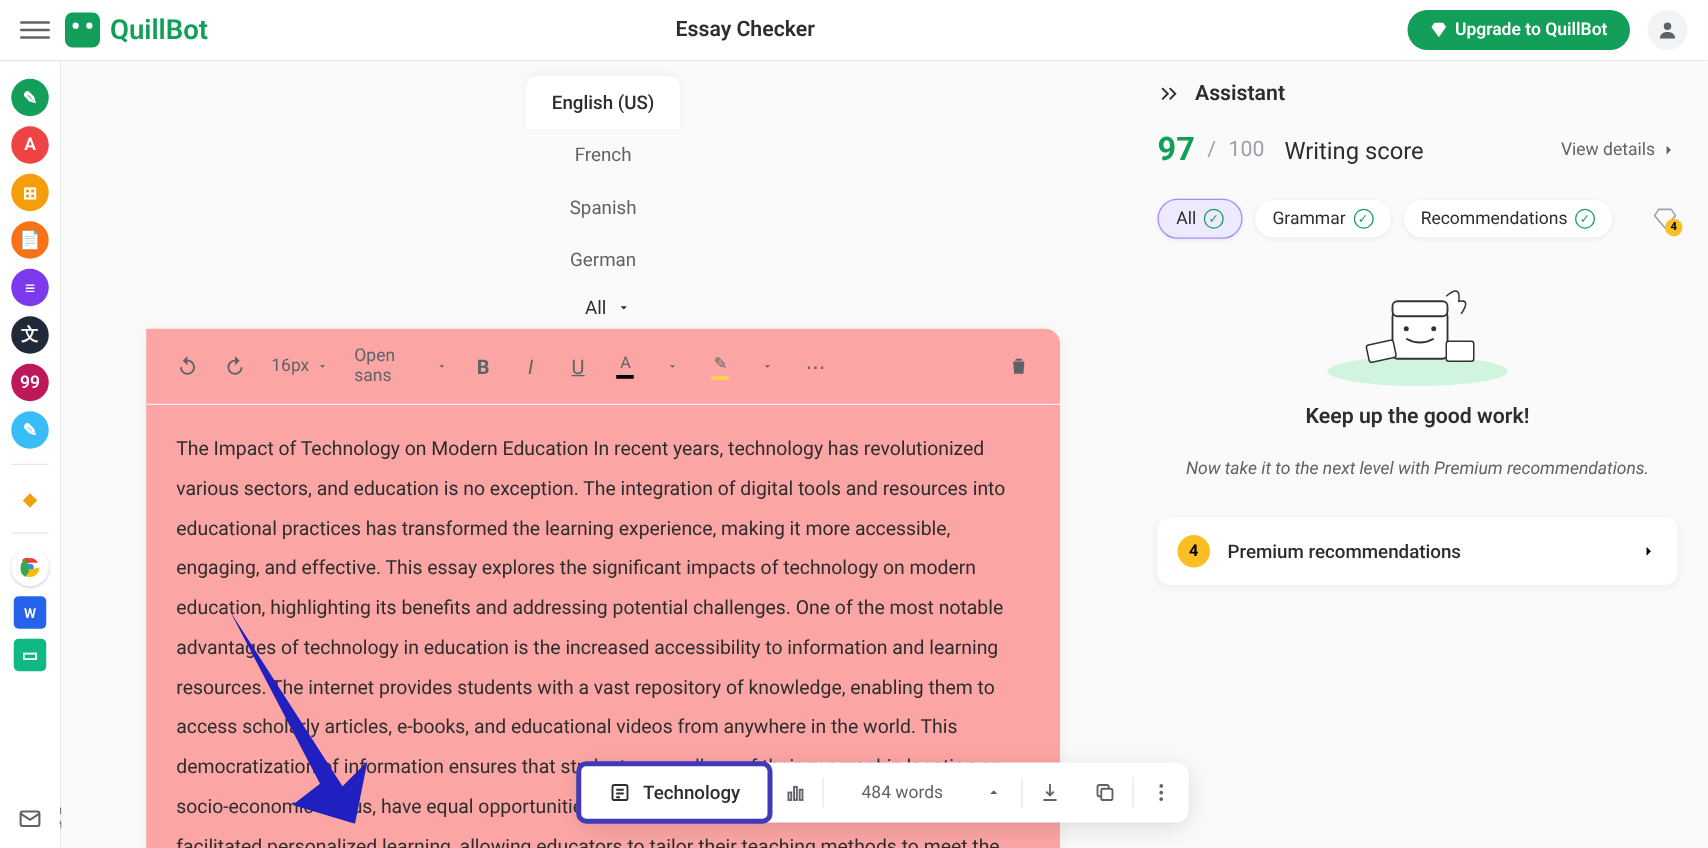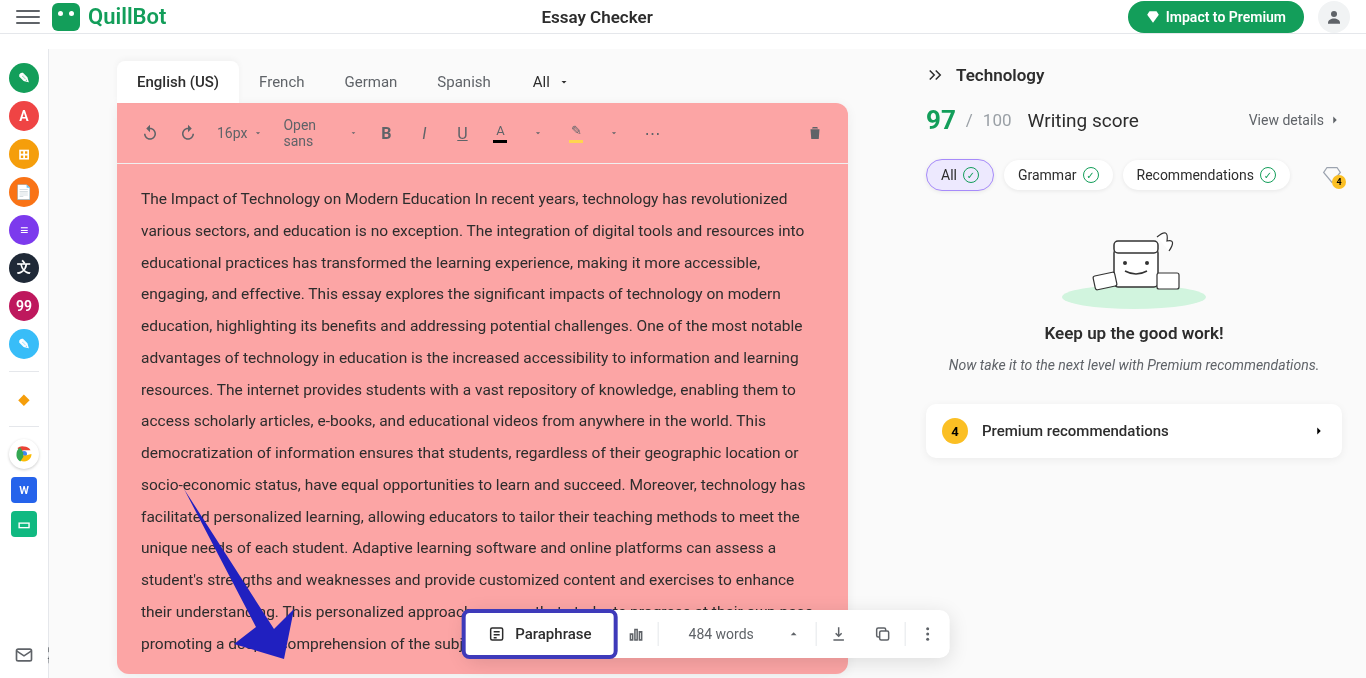--- a/index.html
+++ b/index.html
@@ -1,19 +1,19 @@
 <!DOCTYPE html>
 <html><head>
 <meta charset="utf-8">
 <style>
 * { margin:0; padding:0; box-sizing:border-box; font-family:-apple-system,BlinkMacSystemFont,"Segoe UI",Roboto,sans-serif; }
 body { width:1366px; height:678px; overflow:hidden; background:#fff; }
 
 
-.header { height:34px; display:flex; align-items:center; padding:0 16px; border-bottom:1px solid #e5e7eb; }
+.header { height:49px; display:flex; align-items:center; padding:0 16px; border-bottom:1px solid #e5e7eb; }
 .hamburger { width:24px; height:24px; cursor:pointer; display:flex; flex-direction:column; justify-content:center; gap:4px; }
 .hamburger span { display:block; height:2px; background:#5f6368; border-radius:1px; }
 .logo { display:flex; align-items:center; margin-left:12px; gap:8px; }
 .logo-icon { width:28px; height:28px; background:#139e5a; border-radius:6px; position:relative; }
 .logo-icon::before,.logo-icon::after { content:''; position:absolute; width:5px; height:5px; background:#fff; border-radius:50%; top:8px; }
 .logo-icon::before { left:6px; }
 .logo-icon::after { right:6px; }
 .logo-text { font-size:22px; font-weight:600; color:#139e5a; }
 .header-title { flex:1; text-align:center; font-size:17px; font-weight:600; color:#2d2d2d; margin-left:-100px; }
 .upgrade-btn { background:#139e5a; color:#fff; border:none; padding:8px 18px; border-radius:20px; font-size:14px; font-weight:600; cursor:pointer; display:flex; align-items:center; gap:6px; }
@@ -26,21 +26,21 @@
 .rail-footer { margin-top:auto; padding-bottom:12px; display:flex; flex-direction:row; align-items:center; gap:14px; }
 .rail-foot-icon { width:22px; height:22px; color:#5f6368; cursor:pointer; display:flex; align-items:center; justify-content:center; }
 .tiny-badge { font-size:10px; font-weight:700; color:#5f6368; }
 
 
 .main { position:absolute; left:49px; right:0; top:49px; bottom:0; display:flex; background:#fafafa; }
 .editor-col { flex:1; min-width:0; padding:0 8px; }
 .assist-col { width:450px; padding:16px 24px 0 10px; }
 
 
-.tabs { display:flex; align-items:center; gap:0; padding:12px 60px 0 60px; }
+.tabs { display:flex; align-items:center; gap:0; padding:12px 60px 0 60px;flex-direction:column; }
 .tab { padding:12px 20px; font-size:15px; color:#5f6368; cursor:pointer; border-radius:8px 8px 0 0; }
 .tab.active { background:#fff; color:#2d2d2d; font-weight:500; box-shadow:0 -2px 6px rgba(0,0,0,0.04); }
 .filter-dd { margin-left:8px; padding:8px 14px; font-size:15px; color:#2d2d2d; cursor:pointer; display:flex; align-items:center; gap:8px; }
 
 
 .editor-card { background:#fca5a5; margin:0 60px; border-radius:0 12px 12px 12px; box-shadow:0 2px 12px rgba(0,0,0,0.06); }
 .toolbar { display:flex; align-items:center; padding:10px 16px; gap:4px; border-bottom:1px solid #f0f0f0; }
 .tb-btn { width:34px; height:34px; display:flex; align-items:center; justify-content:center; color:#5f6368; cursor:pointer; border-radius:4px; font-size:16px; }
 .tb-sel { padding:4px 8px; font-size:14px; color:#5f6368; cursor:pointer; display:flex; align-items:center; gap:6px; }
 .tb-spacer { flex:1; }
@@ -67,21 +67,21 @@
 .score-max { font-size:17px; color:#9aa0a6; }
 .score-label { font-size:19px; color:#2d2d2d; margin-left:6px; }
 .view-details { margin-left:auto; font-size:14px; color:#5f6368; cursor:pointer; display:flex; align-items:center; gap:4px; }
 .chips { display:flex; gap:10px; align-items:center; margin-bottom:28px; }
 .chip { padding:7px 14px; border-radius:20px; font-size:14px; display:flex; align-items:center; gap:6px; cursor:pointer; background:#fff; box-shadow:0 1px 4px rgba(0,0,0,0.08); color:#2d2d2d; }
 .chip.active { background:#ede9fe; border:1px solid #a78bfa; }
 .check-icon { width:16px; height:16px; border-radius:50%; border:1.5px solid #139e5a; display:inline-flex; align-items:center; justify-content:center; color:#139e5a; font-size:10px; }
 .premium-diamond { margin-left:auto; position:relative; cursor:pointer; }
 .badge-count { position:absolute; bottom:-4px; right:-4px; background:#fbbf24; color:#000; font-size:9px; font-weight:700; width:14px; height:14px; border-radius:50%; display:flex; align-items:center; justify-content:center; }
 .illustration { width:150px; height:90px; margin:0 auto 14px; display:block; }
-.good-work { text-align:center; font-size:17px; font-weight:600; color:#2d2d2d; margin-bottom:12px; }
+.good-work { text-align:center; font-size:17px; font-weight:600; color:#2d2d2d; margin-bottom:22px; }
 .sub-text { text-align:center; font-size:14px; color:#5f6368; line-height:1.5; margin-bottom:28px;font-style:italic; }
 .premium-rec { background:#fff; border-radius:10px; box-shadow:0 2px 8px rgba(0,0,0,0.06); padding:14px 16px; display:flex; align-items:center; gap:14px; cursor:pointer; }
 .rec-badge { width:26px; height:26px; border-radius:50%; background:#fbbf24; color:#000; font-weight:700; display:flex; align-items:center; justify-content:center; font-size:13px; }
 .rec-label { font-size:15px; color:#2d2d2d; font-weight:500; flex:1; }
 
 svg { display:block; }
 </style>
 </head>
 <body>
 
@@ -93,21 +93,21 @@
     </div>
   <div class="logo">
     <div class="logo-icon"></div>
     <span class="logo-text">QuillBot</span>
   </div>
   <div class="header-title">Essay Checker</div>
   <button class="upgrade-btn">
     <svg width="14" height="14" viewBox="0 0 24 24" fill="currentColor">
         <path d="M6 2l-4 6 10 14 10-14-4-6z"></path>
       </svg>
-    <span>Impact to Premium</span>
+    <span>Upgrade to QuillBot</span>
   </button>
   <div class="avatar">
     <svg width="18" height="18" viewBox="0 0 24 24" fill="currentColor">
         <circle cx="12" cy="8" r="4"></circle>
         <path d="M4 20c0-4 4-6 8-6s8 2 8 6v1H4z"></path>
       </svg>
   </div>
 </div>
 
 <div class="rail">
@@ -149,22 +149,22 @@
     </div>
     <div class="tiny-badge">⬡ <span>tiny</span></div>
   </div>
 </div>
 
 <div class="main">
   <div class="editor-col">
     <div class="tabs">
       <div class="tab active">English (US)</div>
       <div class="tab">French</div>
+      <div class="tab">Spanish</div>
       <div class="tab">German</div>
-      <div class="tab">Spanish</div>
       <div class="filter-dd">
         <span>All</span>
         <svg width="12" height="12" viewBox="0 0 24 24" fill="currentColor">
             <path d="M7 10l5 5 5-5z"></path>
           </svg>
       </div>
     </div>
 
     <div class="editor-card">
       <div class="toolbar">
@@ -233,21 +233,21 @@
     </svg>
 
     <div class="floatbar">
       <div class="paraphrase-btn">
         <svg width="18" height="18" viewBox="0 0 24 24" fill="none" stroke="currentColor" stroke-width="2">
             <rect x="4" y="4" width="16" height="16" rx="2"></rect>
             <line x1="8" y1="9" x2="16" y2="9"></line>
             <line x1="8" y1="13" x2="16" y2="13"></line>
             <line x1="8" y1="17" x2="12" y2="17"></line>
           </svg>
-        <span>Paraphrase</span>
+        <span>Technology</span>
       </div>
       <div class="fb-btn">
           <svg width="18" height="18" viewBox="0 0 24 24" fill="none" stroke="currentColor" stroke-width="2">
             <rect x="5" y="12" width="3" height="8"></rect>
             <rect x="11" y="6" width="3" height="14"></rect>
             <rect x="17" y="9" width="3" height="11"></rect>
           </svg>
         </div>
       <div class="fb-sep"></div>
       <div class="word-count">484 words</div>
@@ -277,21 +277,21 @@
           </svg>
         </div>
     </div>
   </div>
 
   <div class="assist-col">
     <div class="assist-header">
       <svg width="18" height="18" viewBox="0 0 24 24" fill="currentColor">
           <path d="M13 6l6 6-6 6M5 6l6 6-6 6" stroke="currentColor" stroke-width="2" fill="none"></path>
         </svg>
-      <span>Technology</span>
+      <span>Assistant</span>
     </div>
     <div class="score-row">
       <span class="score-big">97</span>
       <span class="score-max">/</span>
       <span class="score-max">100</span>
       <span class="score-label">Writing score</span>
       <div class="view-details">
         <span>View details</span>
         <svg width="14" height="14" viewBox="0 0 24 24" fill="currentColor">
             <path d="M9 6l6 6-6 6z"></path>

